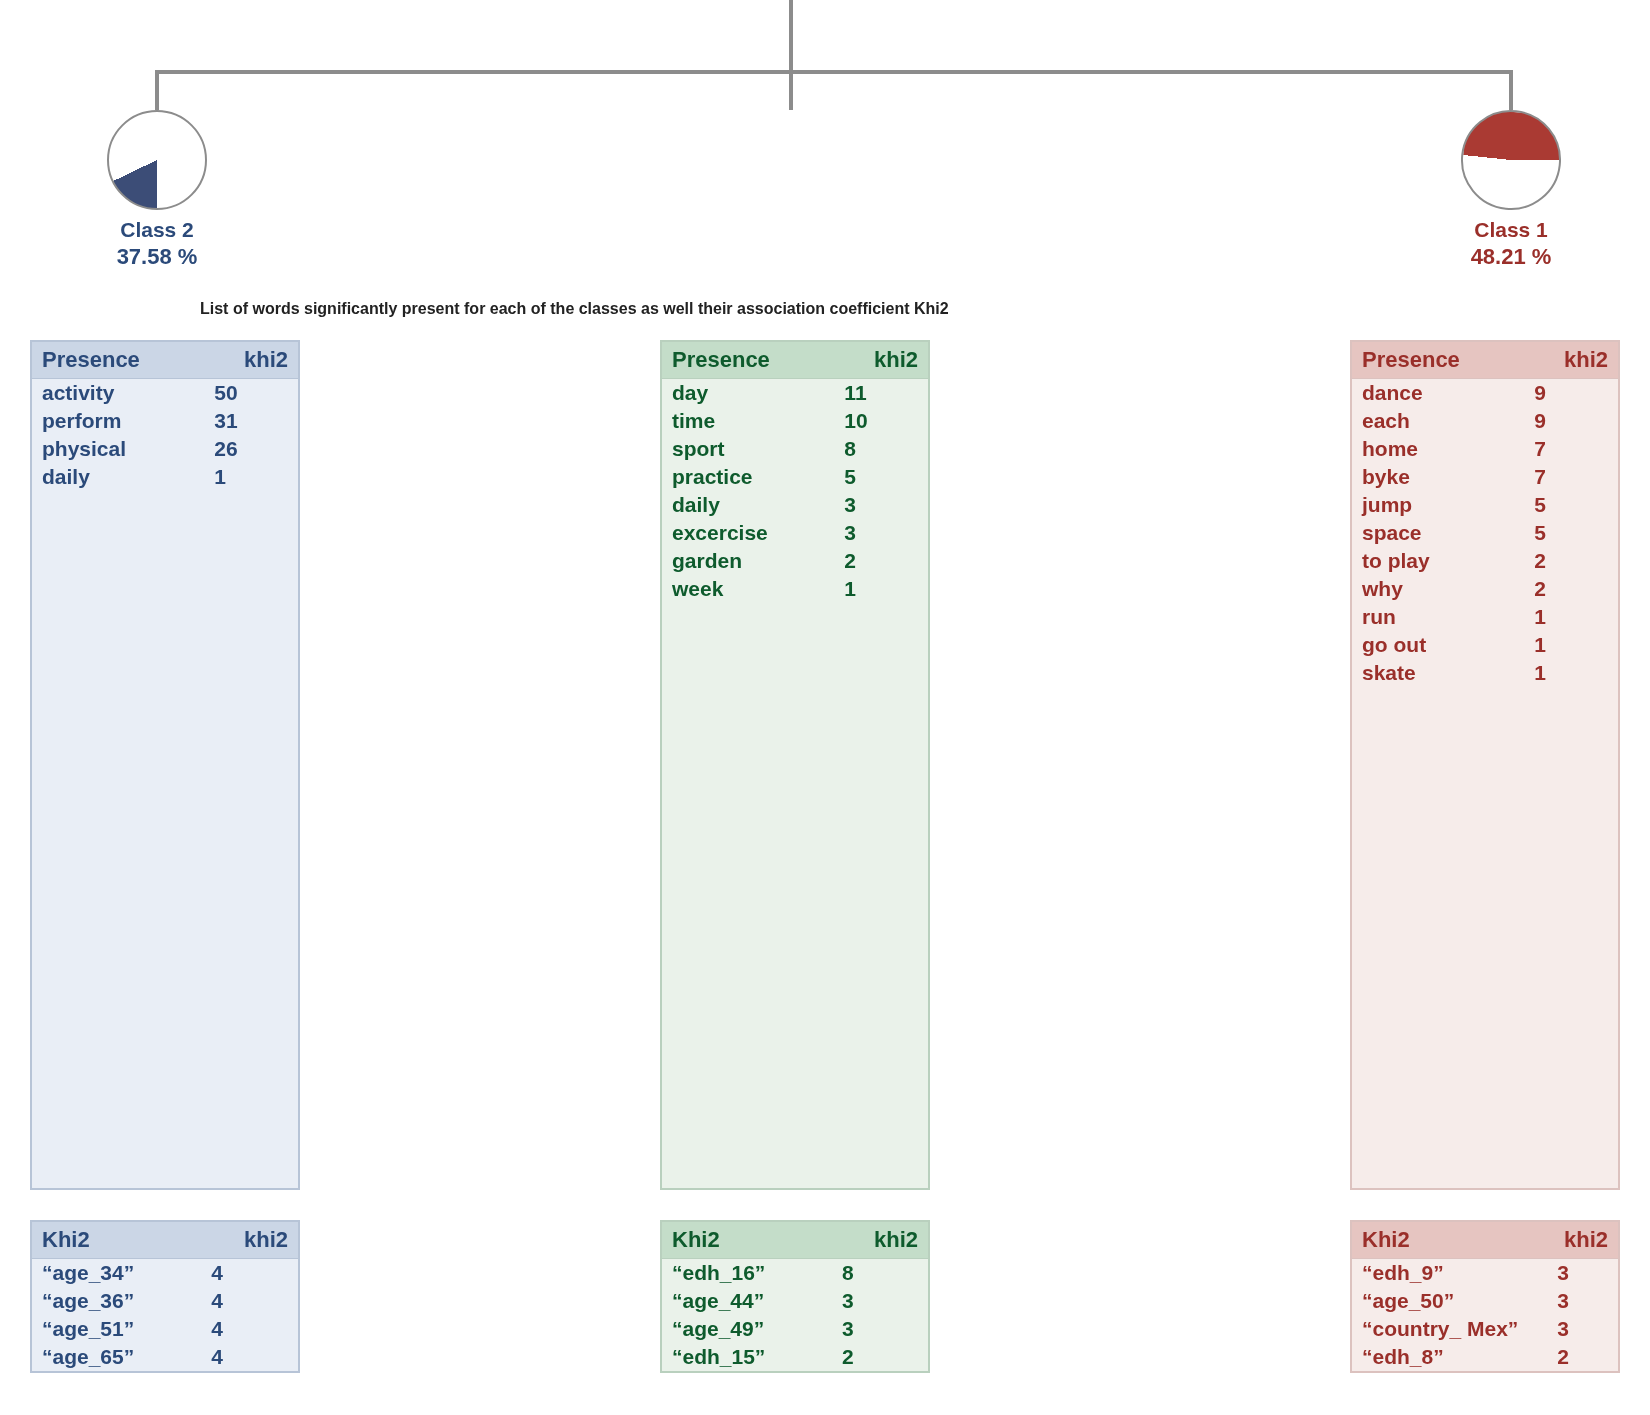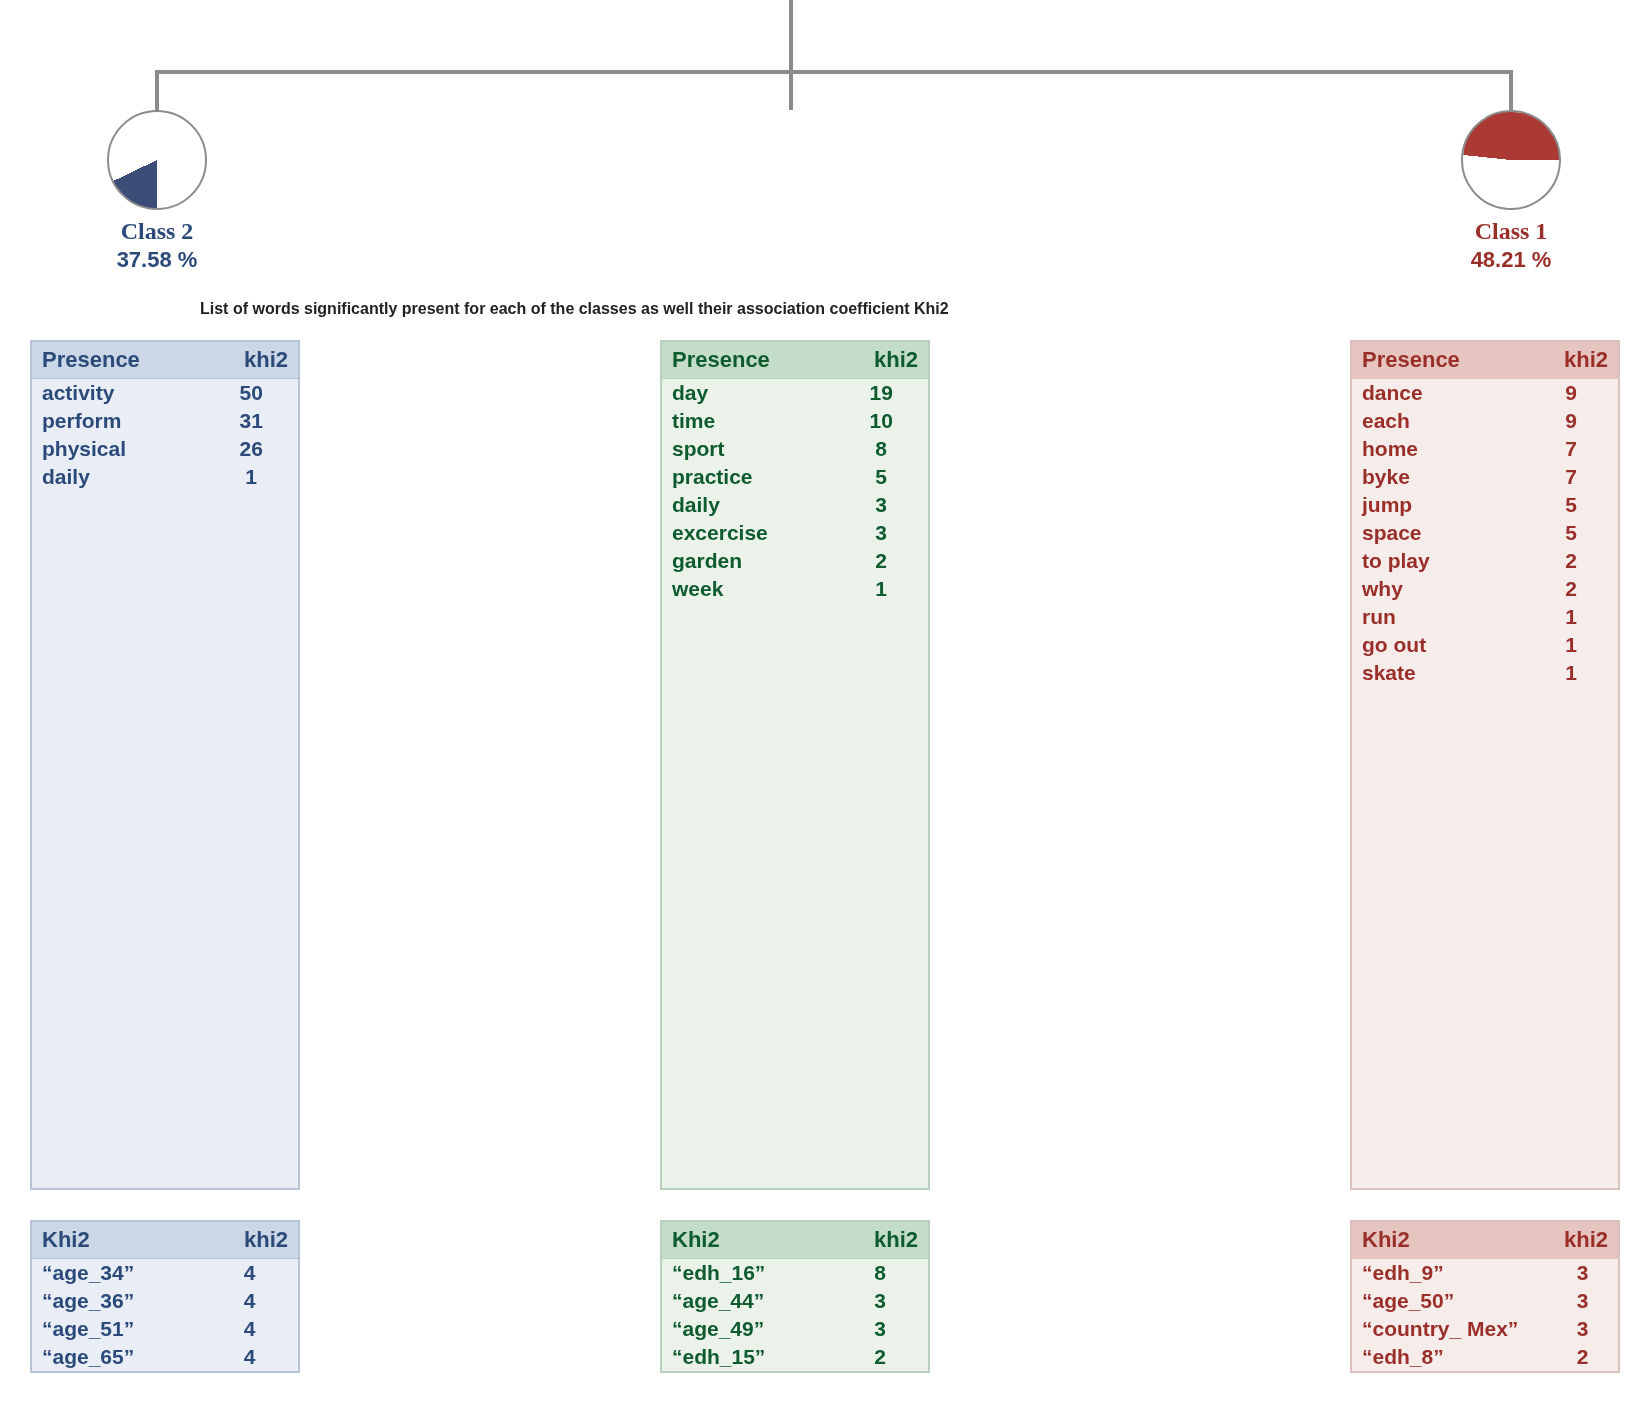--- a/index.html
+++ b/index.html
@@ -31,22 +31,21 @@
     border-radius: 50%;
     border: 2px solid #8c8c8c;
     margin: 0 auto;
     position: relative;
     overflow: hidden;
     box-sizing: border-box;
   }
   .pie-label {
     margin-top: 8px;
     font-weight: bold;
-    font-size: 24px;
-    font-family: Liberation Serif, serif;
+    font-size: 21px;
   }
   .pie-pct {
     font-weight: bold;
     font-size: 22px;
     margin-top: 2px;
   }
   
   .caption {
     position: absolute;
     color: #222;
@@ -72,21 +71,21 @@
     font-size: 22px;
   }
   .panel th.rt {
     text-align: right;
   }
   .panel td {
     padding: 2px 10px 2px 10px;
     vertical-align: top;
   }
   .panel td.rt {
-    text-align: center;
+    text-align: left;
   }
   
   .c-blue { color: #2b4a7a; }
   .bg-blue { background: #e9eef6; border: 2px solid #b7c4d7; }
   .hd-blue { background: #cbd6e6; border-bottom: 1px solid #b7c4d7; }
   
   .c-green { color: #0e5b2d; }
   .bg-green { background: #eaf2ea; border: 2px solid #b9d0be; }
   .hd-green { background: #c4ddc9; border-bottom: 1px solid #b9d0be; }
   
@@ -181,21 +180,21 @@
     <table>
       <thead>
           <tr>
         <th class="hd-green">Presence</th>
         <th class="hd-green rt">khi2</th>
       </tr>
         </thead>
       <tbody id="rows-c3-presence">
           <tr>
             <td>day</td>
-            <td class="rt">19</td>
+            <td class="rt">11</td>
           </tr>
           <tr>
             <td>time</td>
             <td class="rt">10</td>
           </tr>
           <tr>
             <td>sport</td>
             <td class="rt">8</td>
           </tr>
           <tr>

